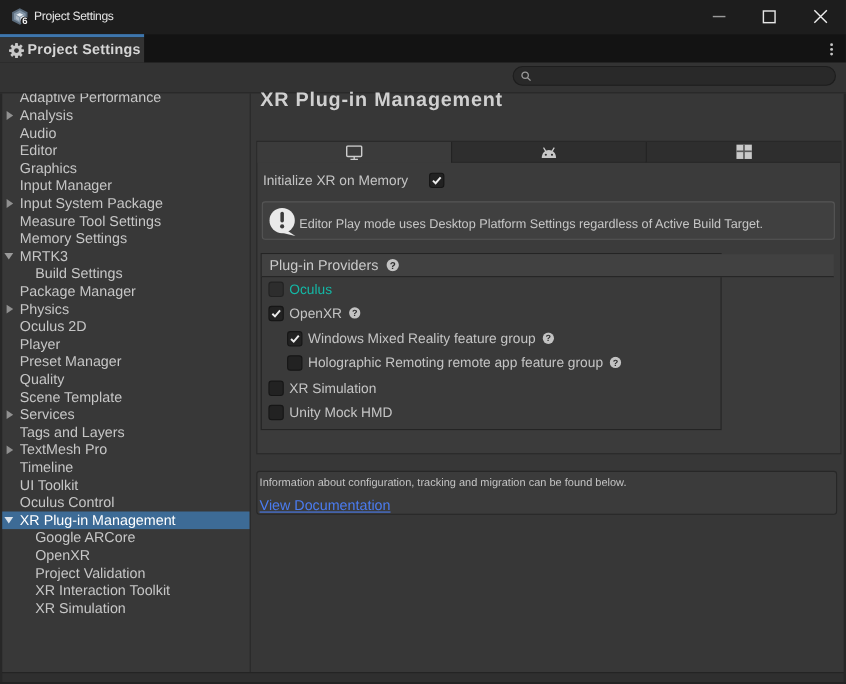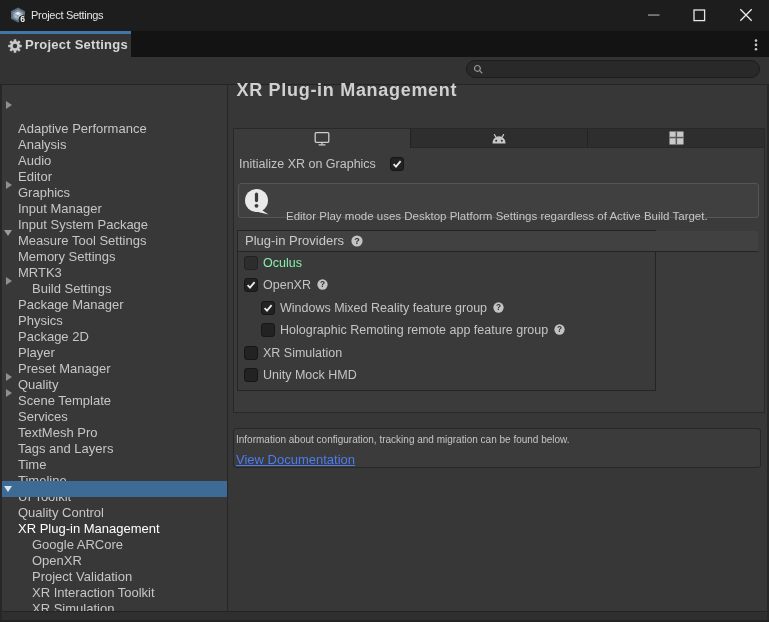--- a/index.html
+++ b/index.html
@@ -14,48 +14,48 @@
 #tabrow{left:0;top:31px;width:769px;height:26px;background:#131313;}
 #tabblue{left:0;top:0;width:131px;height:3px;background:#3e76ad;}
 #tabbody{left:0;top:3px;width:131px;height:23px;background:#333333;}
 #tabtext{left:25px;top:3px;height:23px;line-height:22px;font-size:13px;font-weight:bold;letter-spacing:0.25px;color:#d6d6d6;}
 
 #toolbar{left:0;top:57px;width:769px;height:27px;background:#333333;border-bottom:1px solid #242424;}
 #search{left:466px;top:3px;width:294px;height:18px;box-sizing:border-box;border-radius:9px;background:#292929;border:1px solid #1d1d1d;}
 
 #sidebar{left:0;top:85px;width:227px;height:526px;background:#383838;border-right:1px solid #272727;overflow:hidden;}
 .row{position:relative;height:16px;line-height:16px;font-size:13px;color:#c6c6c6;white-space:nowrap;}
-.row .lbl{position:absolute;left:18px;top:0;margin-top:40px;}
+.row .lbl{position:absolute;left:18px;top:0;}
 .row.sub .lbl{left:32px;}
 .row.sel{background:#3d6b96;color:#ffffff;}
 .tri{position:absolute;left:5px;top:4px;width:0;height:0;}
 .tri.r{border-left:6px solid #909090;border-top:4.5px solid transparent;border-bottom:4.5px solid transparent;left:6px;top:3.5px;}
 .tri.d{border-top:6px solid #9a9a9a;border-left:4.5px solid transparent;border-right:4.5px solid transparent;top:5px;left:4px;}
 .row.sel .tri.d{border-top-color:#dce4ec;}
 
 #panel{left:228px;top:85px;width:541px;height:527px;background:#373737;}
 #ptitle{left:8.5px;top:-8px;height:26px;line-height:26px;font-size:18px;font-weight:bold;letter-spacing:0.7px;color:#d0d0d0;}
 #tabview{left:5px;top:43px;width:532px;height:285px;box-sizing:border-box;background:#3b3b3b;border:1px solid #282828;}
 #ptabs{left:0;top:0;width:530px;height:19px;display:flex;}
 .ptab{flex:1;height:19px;background:#2e2e2e;border-bottom:1px solid #282828;box-sizing:border-box;display:flex;align-items:center;justify-content:center;}
 .ptab.on{background:#3b3b3b;border-bottom:none;}
 .ptab + .ptab{border-left:1px solid #232323;}
 #initlabel{left:5px;top:28px;height:15px;line-height:15px;font-size:12.5px;color:#c4c4c4;}
 #initcb{left:156px;top:28px;}
 .cb{display:inline-block;width:12px;height:12px;background:#222222;border:1px solid #161616;border-radius:3px;position:relative;}
 .cb svg{position:absolute;left:0;top:0;}
 .cb.dis{background:#2d2d2d;border-color:#222222;}
 #helpbox{left:4px;top:54px;width:521px;height:35px;box-sizing:border-box;background:#404040;border:1px solid #555555;border-radius:3px;}
-#helptext{left:33px;top:16px;height:33px;line-height:33px;font-size:11.5px;color:#c6c6c6;white-space:nowrap;margin-left:14px;}
+#helptext{left:33px;top:4px;height:33px;line-height:33px;font-size:11.5px;color:#c6c6c6;white-space:nowrap;}
 #provbox{left:3px;top:101px;width:419px;height:161px;box-sizing:border-box;background:#3a3a3a;border:1px solid #242424;}
 #provhead{left:0;top:0;width:520px;height:20px;background:#414141;border-bottom:1px solid #242424;line-height:20px;}
 #provhead .t{position:absolute;left:7px;top:0;font-size:13px;color:#cacaca;line-height:20px;}
 .prow{position:absolute;height:15px;display:flex;align-items:center;white-space:nowrap;font-size:12.5px;color:#c4c4c4;}
 .prow .cb{margin-right:5px;}
-.prow.dim{color:#86efac;}
+.prow.dim{color:#14b8a6;}
 .qgap{display:inline-block;width:6px;}
 #infobox{left:5px;top:343px;width:528px;height:40px;box-sizing:border-box;background:#3b3b3b;border:1px solid #272727;border-radius:3px;}
 #infoline{left:2px;top:4px;height:13px;line-height:13px;font-size:10px;color:#c4c4c4;white-space:nowrap;}
 #infolink{left:2px;top:24px;height:13px;line-height:13px;font-size:13px;color:#4b7cf0;text-decoration:underline;}
 
 #bottom{left:0;top:611px;width:769px;height:11px;background:#2f2f2f;border-top:1px solid #242424;box-sizing:border-box;}
 </style>
 </head>
 <body>
 
@@ -154,56 +154,53 @@
         <span class="lbl">Build Settings</span>
       </div>
     <div class="row">
         <span class="lbl">Package Manager</span>
       </div>
     <div class="row">
         <span class="tri r"></span>
         <span class="lbl">Physics</span>
       </div>
     <div class="row">
-        <span class="lbl">Package 2D</span>
+        <span class="lbl">Oculus 2D</span>
       </div>
     <div class="row">
         <span class="lbl">Player</span>
       </div>
     <div class="row">
         <span class="lbl">Preset Manager</span>
       </div>
     <div class="row">
         <span class="lbl">Quality</span>
       </div>
     <div class="row">
         <span class="lbl">Scene Template</span>
       </div>
     <div class="row">
         <span class="tri r"></span>
         <span class="lbl">Services</span>
       </div>
     <div class="row">
+        <span class="lbl">Tags and Layers</span>
+      </div>
+    <div class="row">
         <span class="tri r"></span>
         <span class="lbl">TextMesh Pro</span>
       </div>
     <div class="row">
-        <span class="lbl">Tags and Layers</span>
-      </div>
-    <div class="row">
-        <span class="lbl">Time</span>
-      </div>
-    <div class="row">
         <span class="lbl">Timeline</span>
       </div>
     <div class="row">
         <span class="lbl">UI Toolkit</span>
       </div>
     <div class="row">
-        <span class="lbl">Quality Control</span>
+        <span class="lbl">Oculus Control</span>
       </div>
     <div class="row sel">
         <span class="tri d"></span>
         <span class="lbl">XR Plug-in Management</span>
       </div>
     <div class="row sub">
         <span class="lbl">Google ARCore</span>
       </div>
     <div class="row sub">
         <span class="lbl">OpenXR</span>
@@ -242,21 +239,21 @@
       </div>
       <div class="ptab">
         <svg width="15" height="14" viewBox="0 0 15 14">
           <rect x="0.5" y="0.5" width="14" height="13" fill="#c9c9c9"></rect>
           <rect x="6.6" y="0.5" width="1.5" height="13" fill="#585858"></rect>
           <rect x="0.5" y="5.8" width="14" height="1.5" fill="#585858"></rect>
         </svg>
       </div>
     </div>
 
-    <span id="initlabel" class="abs">Initialize XR on Graphics</span>
+    <span id="initlabel" class="abs">Initialize XR on Memory</span>
     <span id="initcb" class="abs"><span class="cb"><svg width="12" height="12" viewBox="0 0 12 12">
             <path d="M2.6 6.2 L5 8.6 L9.6 3.2" fill="none" stroke="#ececec" stroke-width="1.8"></path>
           </svg></span></span>
 
     <div id="helpbox" class="abs">
       <svg class="abs" style="left:5px;top:4px" width="27" height="28" viewBox="0 0 27 28">
         <circle cx="12.5" cy="12.5" r="11.5" fill="#e9e9e9"></circle>
         <polygon points="17,21.5 24.5,26.5 13,23.8" fill="#e9e9e9"></polygon>
         <rect x="10.9" y="4.6" width="3.2" height="9.6" rx="1.6" fill="#3a3a3a"></rect>
         <circle cx="12.5" cy="17.8" r="1.9" fill="#3a3a3a"></circle>

